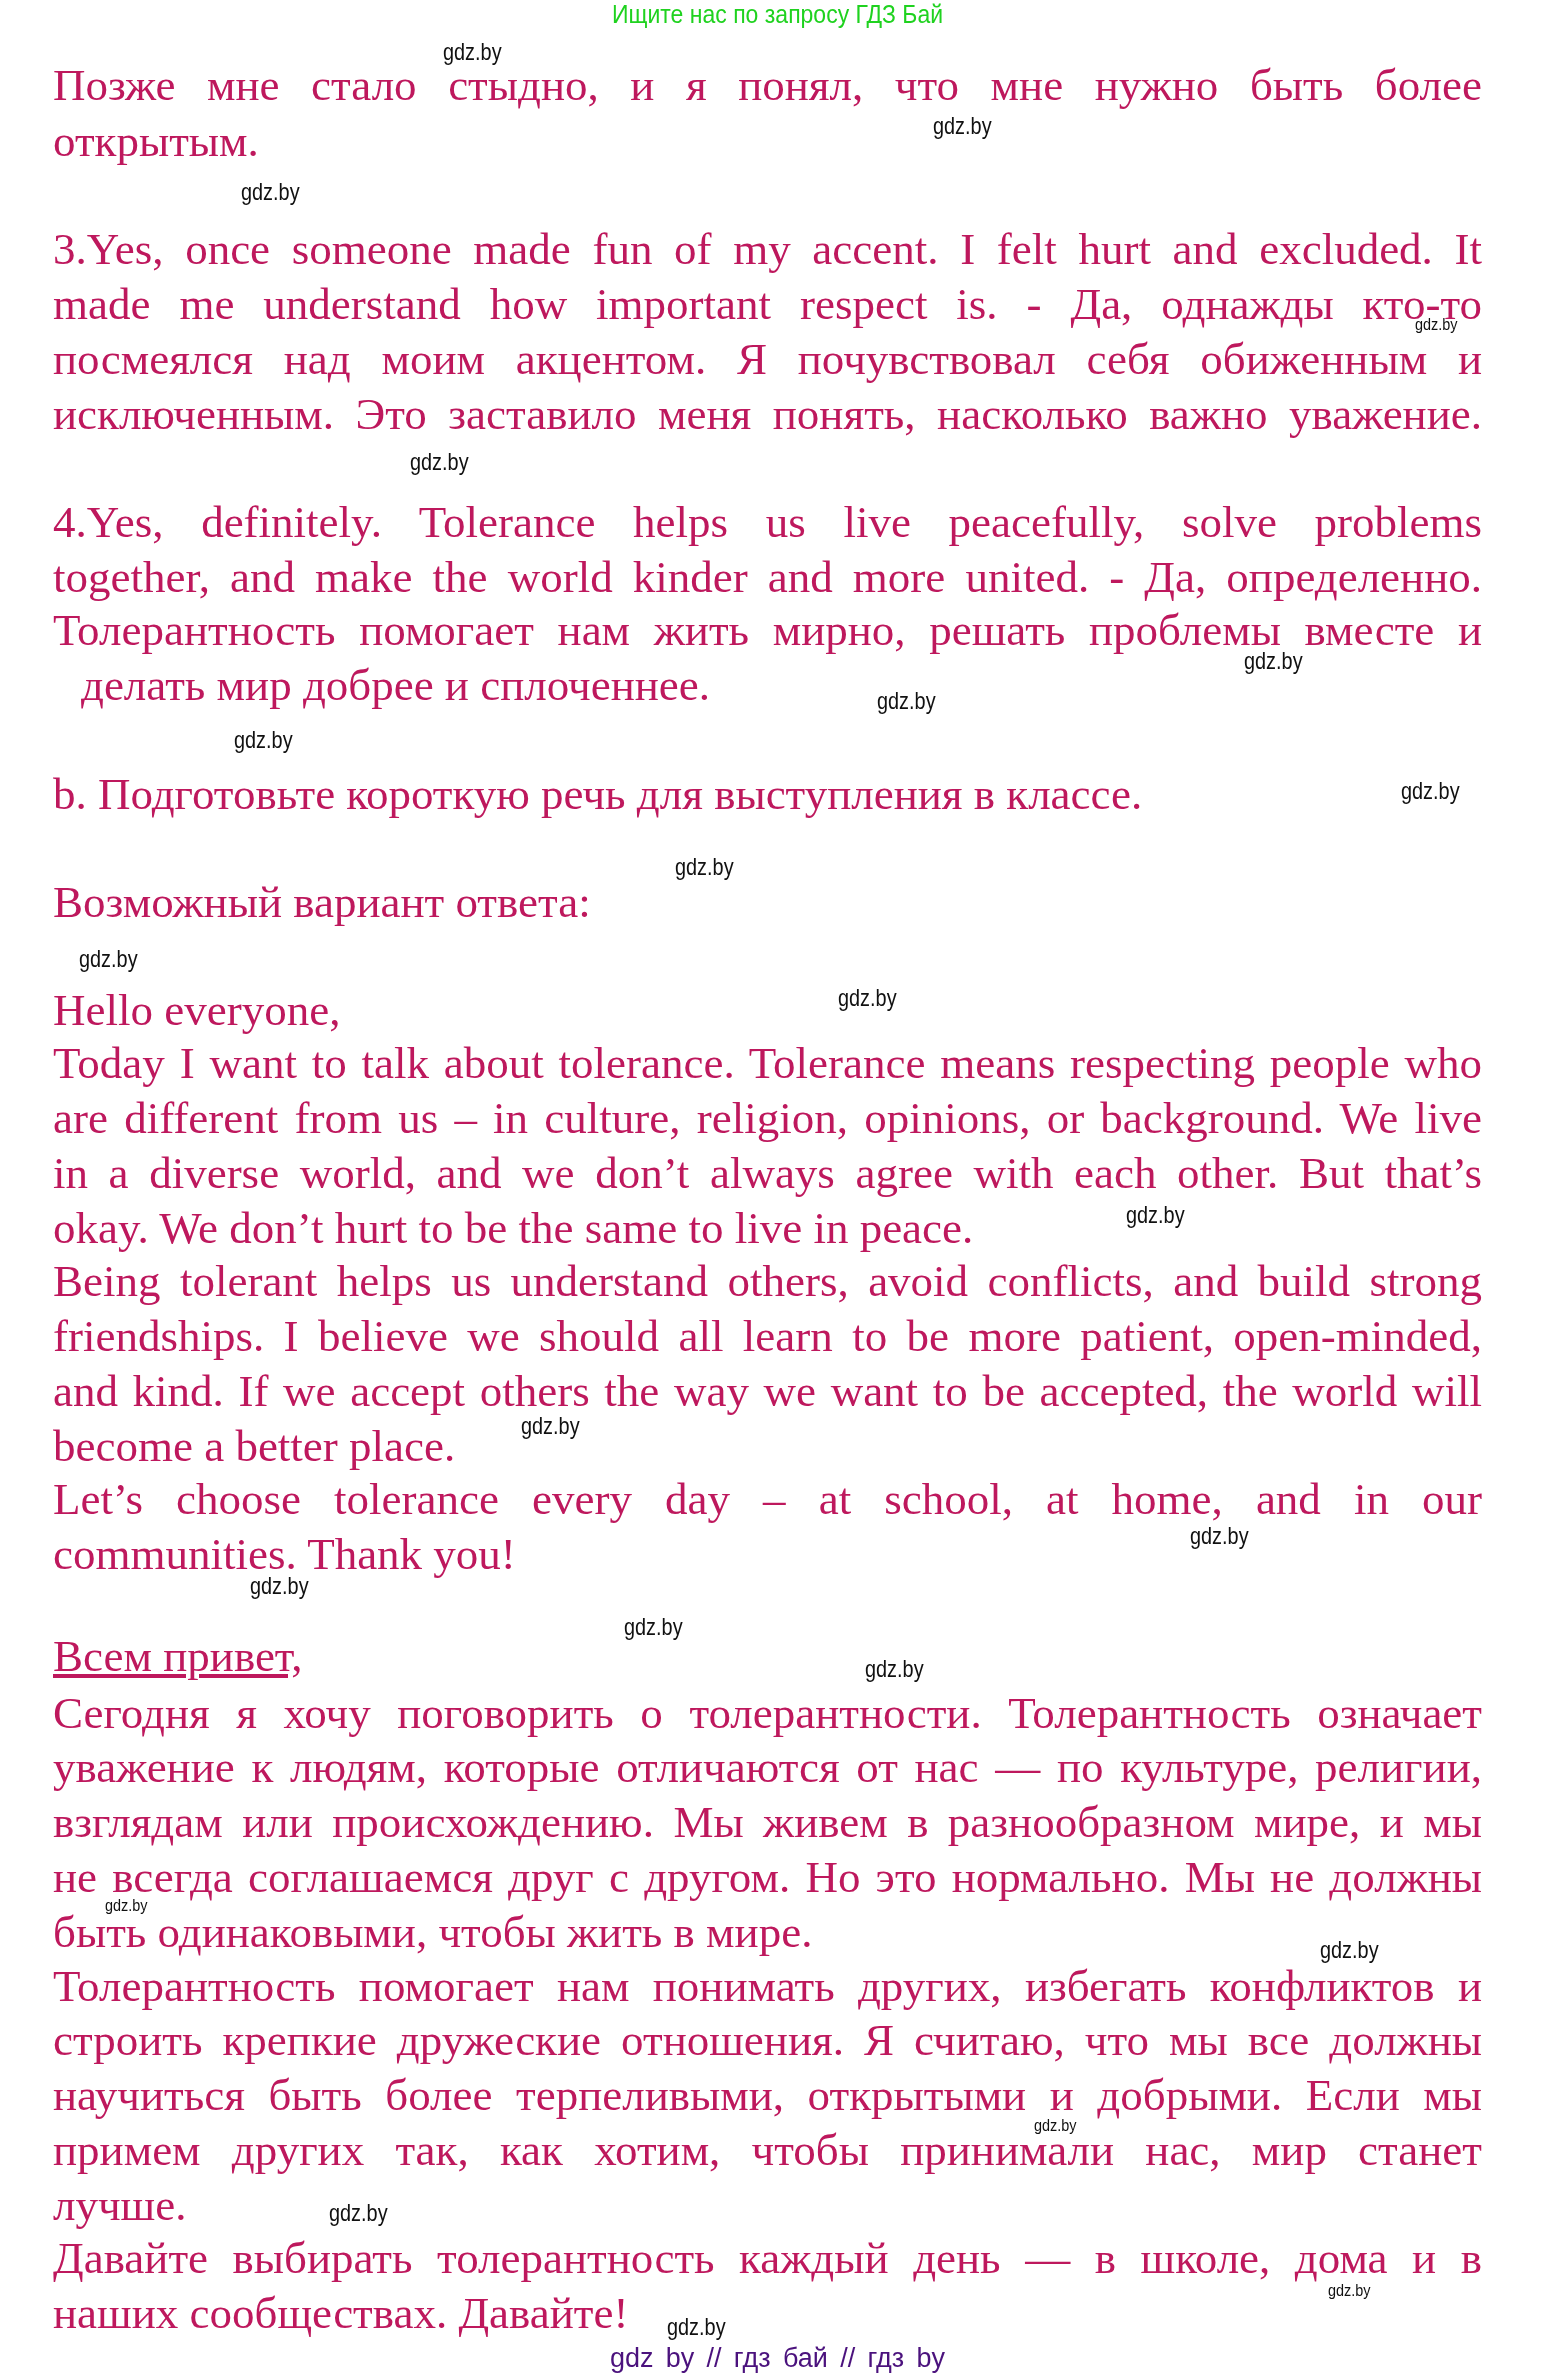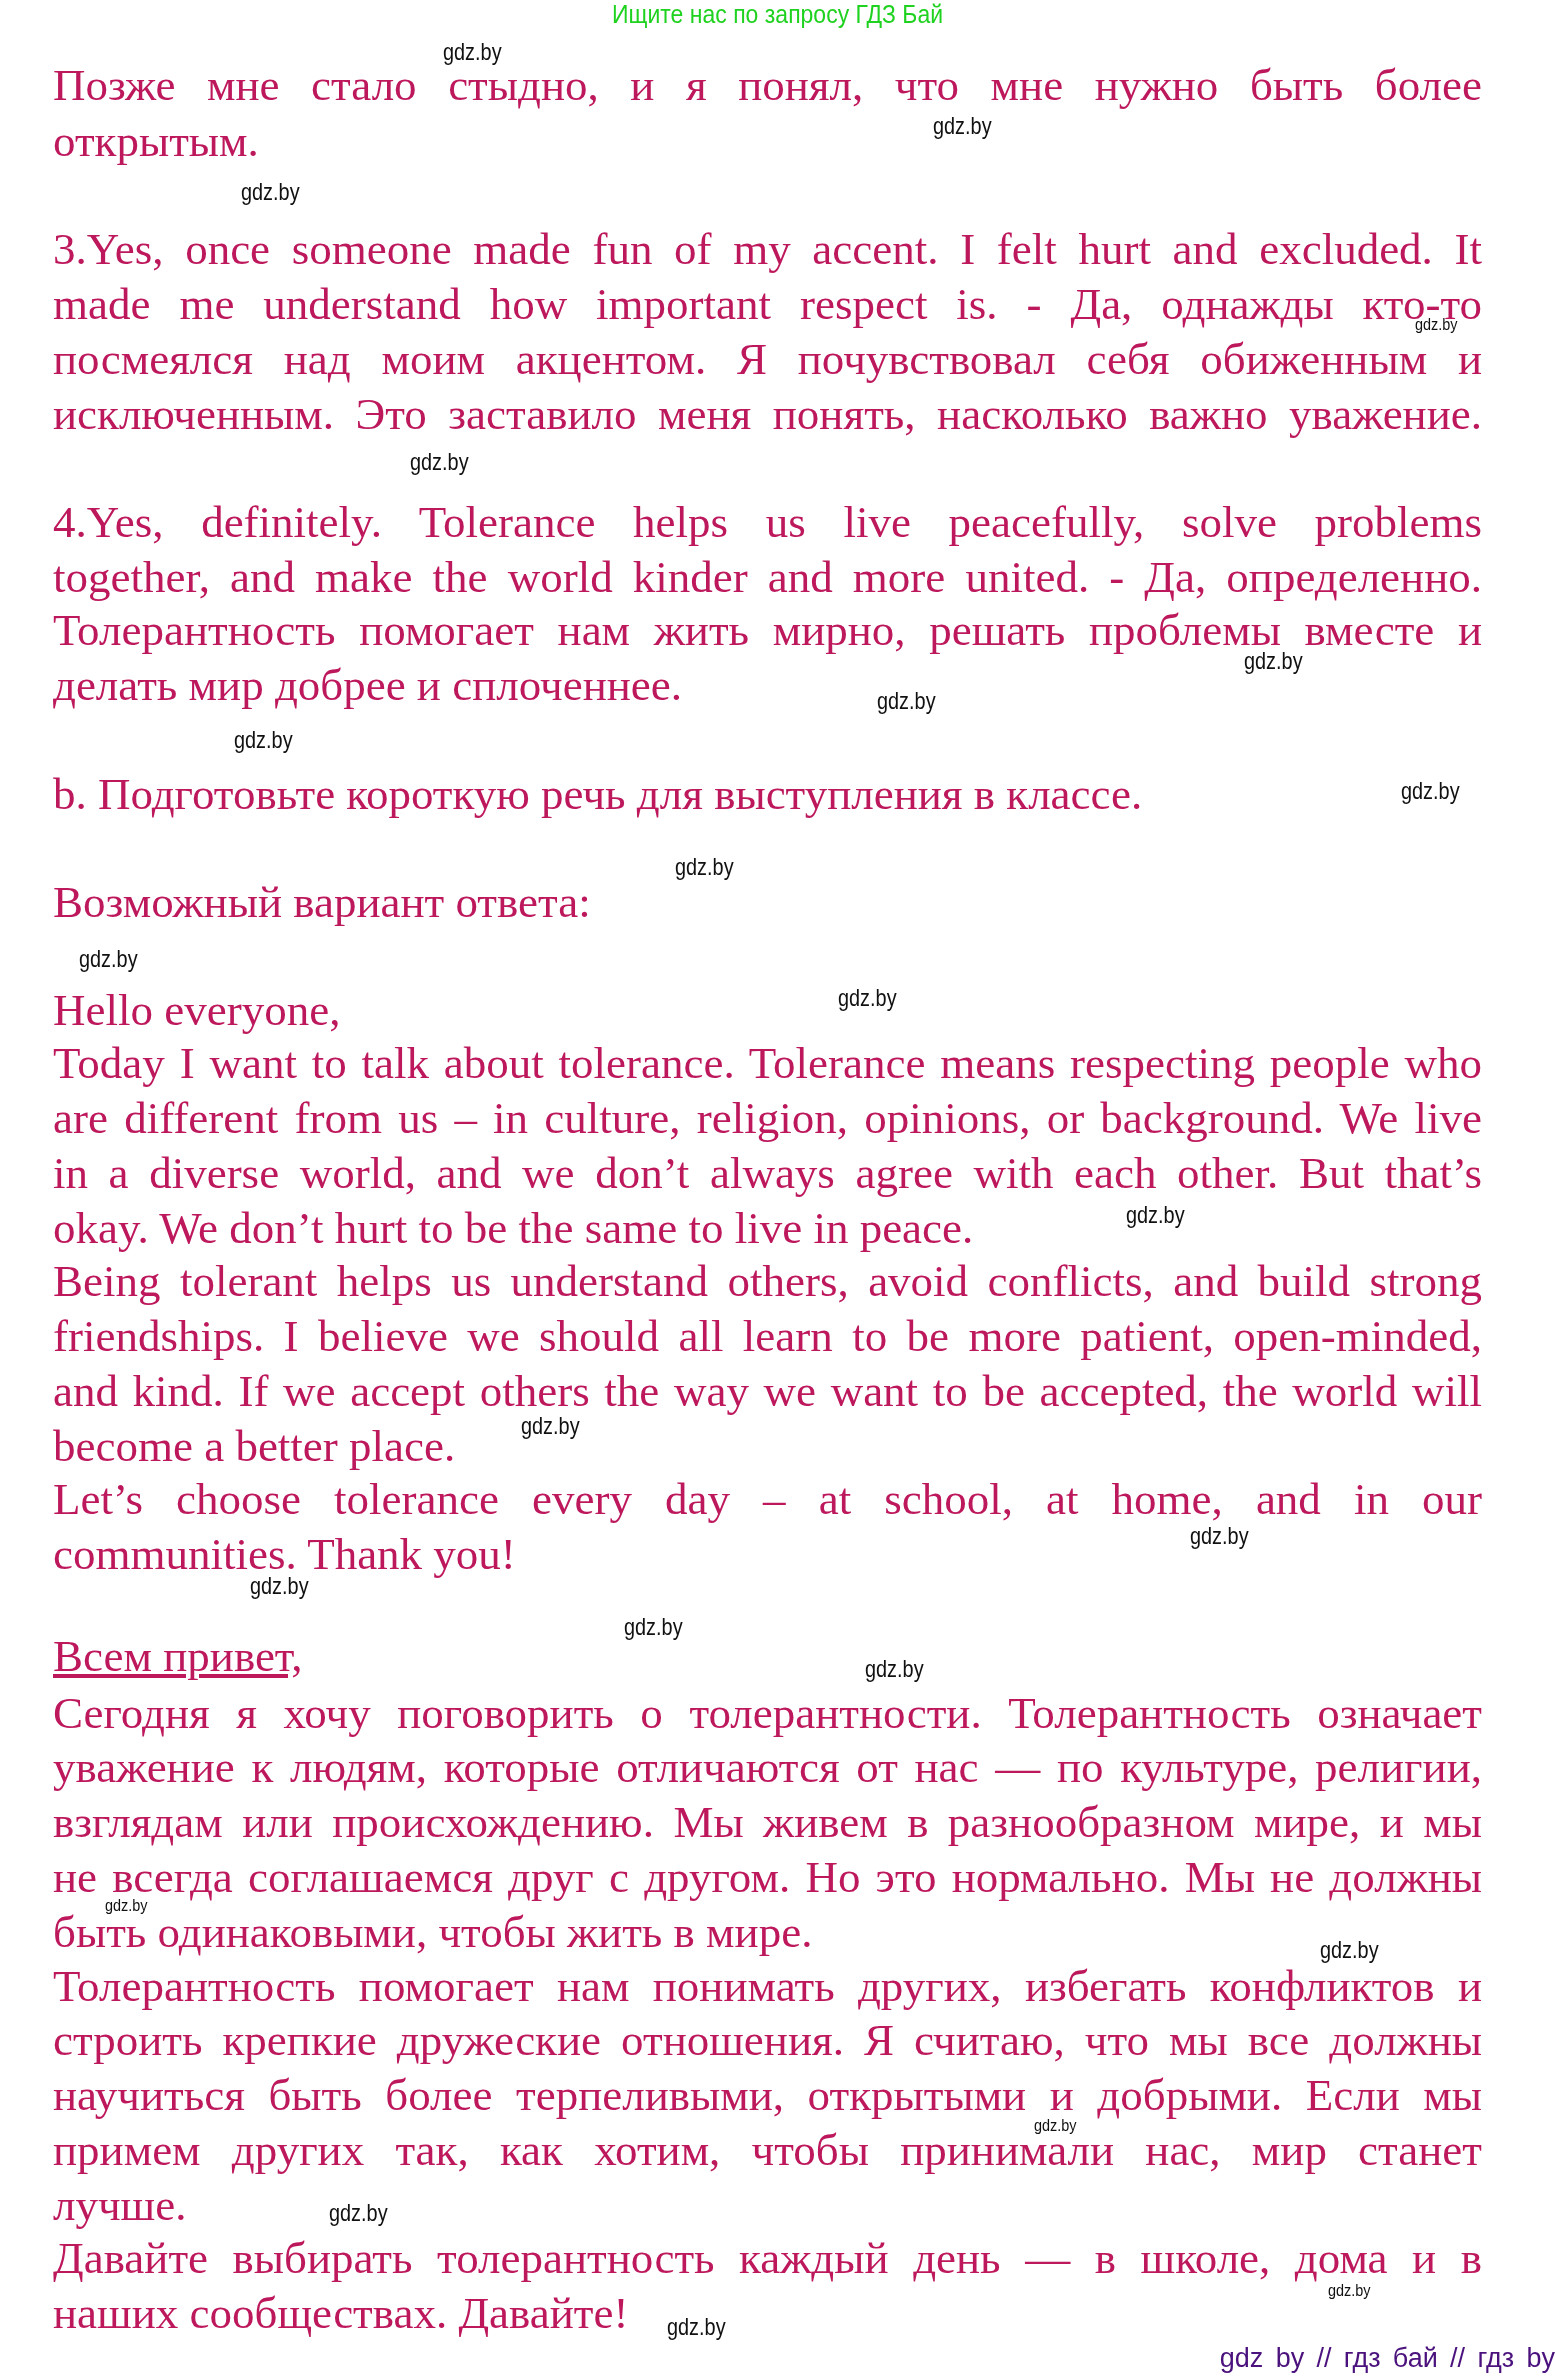--- a/index.html
+++ b/index.html
@@ -20,42 +20,42 @@
   .line.l { text-align: left; }
   .wm {
     position: absolute;
     font-family: "Liberation Sans", "DejaVu Sans", sans-serif;
     font-size: 23.4px; line-height: 26px; color: #111;
     transform: scaleX(0.85); transform-origin: 0 0;
     white-space: nowrap;
   }
   .wm.sm { font-size: 17px; line-height: 19.4px; }
   .footer {
-    position: absolute; left: 0; top: 2342px; width: 1555px; text-align: right;
+    position: absolute; left: 0; top: 2342px; width: 1555px; text-align: center;
     font-family: "Liberation Sans", "DejaVu Sans", sans-serif;
     font-size: 27px; line-height: 32px; color: #4b127d;
     word-spacing: 4.8px;
   }
 </style>
 </head>
 <body>
 
 <div class="header">Ищите нас по запросу ГДЗ Бай</div>
 
 <div id="lines">
     <div class="line j" style="top: 57px;">Позже мне стало стыдно, и я понял, что мне нужно быть более</div>
     <div class="line l" style="top: 113px;">открытым.</div>
     <div class="line j" style="top: 221px;">3.Yes, once someone made fun of my accent. I felt hurt and excluded. It</div>
     <div class="line j" style="top: 276px;">made me understand how important respect is. - Да, однажды кто-то</div>
     <div class="line j" style="top: 331px;">посмеялся над моим акцентом. Я почувствовал себя обиженным и</div>
     <div class="line j" style="top: 386px;">исключенным. Это заставило меня понять, насколько важно уважение.</div>
     <div class="line j" style="top: 494px;">4.Yes, definitely. Tolerance helps us live peacefully, solve problems</div>
     <div class="line j" style="top: 549px;">together, and make the world kinder and more united. - Да, определенно.</div>
     <div class="line j" style="top: 602px;">Толерантность помогает нам жить мирно, решать проблемы вместе и</div>
-    <div class="line l" style="top: 657px;">делать мир добрее и сплоченнее.</div>
+    <div class="line l" style="top: 657px; margin-left: 28px;">делать мир добрее и сплоченнее.</div>
     <div class="line l" style="top: 766px;">b. Подготовьте короткую речь для выступления в классе.</div>
     <div class="line l" style="top: 874px;">Возможный вариант ответа:</div>
     <div class="line l" style="top: 982px;">Hello everyone,</div>
     <div class="line j" style="top: 1035px;">Today I want to talk about tolerance. Tolerance means respecting people who</div>
     <div class="line j" style="top: 1090px;">are different from us – in culture, religion, opinions, or background. We live</div>
     <div class="line j" style="top: 1145px;">in a diverse world, and we don’t always agree with each other. But that’s</div>
     <div class="line l" style="top: 1200px;">okay. We don’t hurt to be the same to live in peace.</div>
     <div class="line j" style="top: 1253px;">Being tolerant helps us understand others, avoid conflicts, and build strong</div>
     <div class="line j" style="top: 1308px;">friendships. I believe we should all learn to be more patient, open-minded,</div>
     <div class="line j" style="top: 1363px;">and kind. If we accept others the way we want to be accepted, the world will</div>

